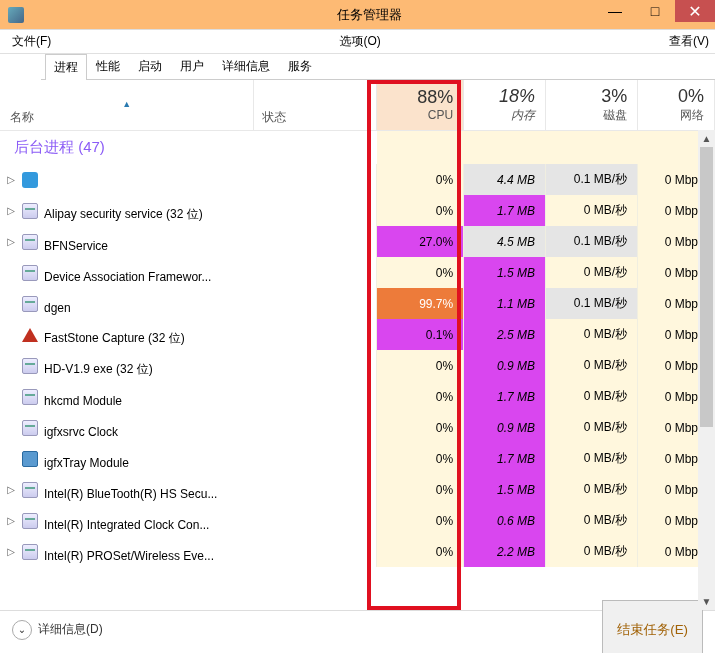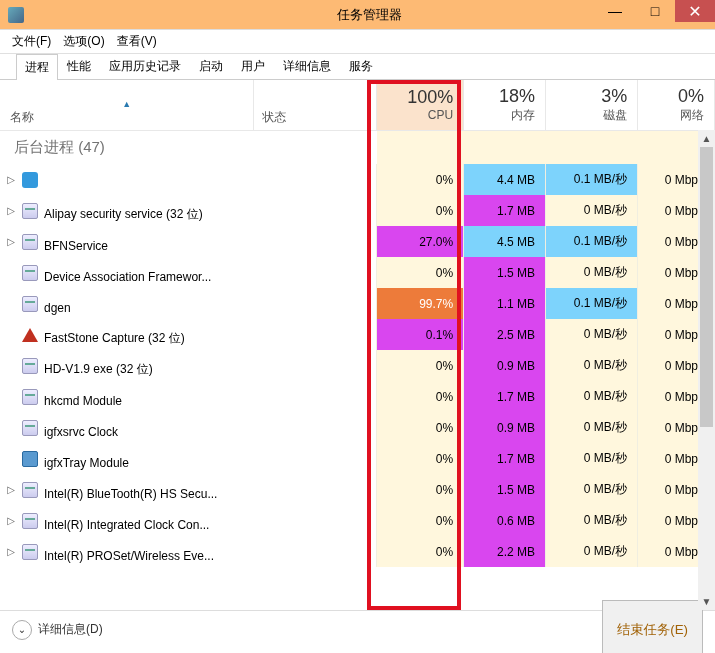--- a/index.html
+++ b/index.html
@@ -3,55 +3,55 @@
 <meta charset="utf-8">
 <style>
 * { box-sizing: border-box; margin: 0; padding: 0; }
 body { font-family: "Microsoft YaHei", "Segoe UI", sans-serif; font-size: 12px; background: #fff; width: 715px; height: 653px; overflow: hidden; }
 .titlebar { height: 30px; background: #fdba74; display: flex; align-items: center; border-bottom: 1px solid #ddd; position: relative; }
 .titlebar-icon { width: 16px; height: 16px; margin-left: 8px; background: linear-gradient(135deg,#6ab,#468); border-radius: 2px; }
 .titlebar-title { flex: 1; text-align: center; font-size: 13px; }
 .winbtns { display: flex; position: absolute; right: 0; top: 0; }
 .winbtn { width: 40px; height: 22px; display: flex; align-items: center; justify-content: center; font-size: 14px; }
 .winbtn.close { background: #c75050; color: #fff; font-size: 16px; }
-.menubar { height: 24px; display: flex; align-items: center; padding-left: 6px; border-bottom: 1px solid #e0e0e0; }
+.menubar { height: 24px; display: flex; align-items: center; padding-left: 6px; border-bottom: 1px solid #e0e0e0; justify-content: space-between; }
 .menu-item { padding: 3px 6px; font-size: 12px; }
-.tabbar { display: flex; border-bottom: 1px solid #ccc; padding-left: 16px; height: 26px; align-items: flex-end; }
+.tabbar { display: flex; border-bottom: 1px solid #ccc; padding-left: 4px; height: 26px; align-items: flex-end; margin-left: 41px; }
 .tab { padding: 4px 8px; font-size: 12px; border: 1px solid transparent; border-bottom: none; }
 .tab.active { background: #fff; border-color: #ccc; position: relative; top: 1px; }
 .content { position: relative; height: 530px; overflow: hidden; }
 .table { width: 100%; border-collapse: collapse; }
 .hdr-row td { height: 50px; border-right: 1px solid #e8e8e8; border-bottom: 1px solid #e8e8e8; vertical-align: middle; }
 .hdr-name { width: 248px; padding: 0 10px 4px 10px; vertical-align: bottom !important; color: #555; }
 .hdr-status { width: 120px; padding: 0 0 4px 8px; vertical-align: bottom !important; color: #555; }
 .hdr-metric { text-align: right; padding: 4px 10px; }
 .hdr-pct { font-size: 18px; color: #333; }
 .hdr-lbl { font-size: 12px; color: #555; }
 .hdr-cpu { background: #fbe3cc; }
 .sort-ind { text-align: center; color: #2a7ab0; font-size: 9px; }
 .group-row td { height: 34px; }
-.group-cell { padding-left: 14px; color: #737373; font-size: 15px; margin-left: 11px; }
+.group-cell { padding-left: 14px; color: #8b5cf6; font-size: 15px; margin-left: 11px; }
 .row td { height: 31px; border-right: 1px solid #f0eee0; }
 .name-cell { display: flex; align-items: center; padding-left: 6px; gap: 6px; }
 .expander { width: 10px; color: #666; font-size: 10px; text-align: center; }
 .picon { width: 16px; height: 16px; flex-shrink: 0; }
 .icon-default { background: linear-gradient(#eef,#cce); border: 1px solid #99b; border-radius: 2px; position: relative; }
 .icon-default::after { content:""; position:absolute; left:2px; top:4px; width:10px; height:2px; background:#6a9; }
 .icon-gear { background: #3399dd; border-radius: 3px; }
 .icon-fs { width: 0; height: 0; border-left: 8px solid transparent; border-right: 8px solid transparent; border-bottom: 14px solid #c03020; }
 .icon-igfx { background: #5a9ad0; border: 1px solid #2a6aa0; border-radius: 2px; }
 .pname { white-space: nowrap; overflow: hidden; text-overflow: ellipsis; margin-top: 8px; }
 .val { text-align: right; padding-right: 10px; }
 .col-cpu { width: 85px; }
-.col-mem { width: 80px; }
+.col-mem { width: 80px; font-style: italic; }
 .col-disk { width: 90px; }
 .col-net { width: 75px; }
 .heat-0 { background: #fff7dd; }
 .heat-1 { background: #d946ef; }
-.heat-2 { background: #7dd3fc; }
+.heat-2 { background: #e5e5e5; }
 .heat-hot { background: #ed7b3a; color: #fff; }
 .cpu-col-highlight { position: absolute; border: 4px solid #e01020; top: 0; left: 367px; width: 94px; height: 530px; pointer-events: none; }
 .scrollbar { position: absolute; right: 0; top: 50px; width: 17px; height: 480px; background: #f0f0f0; }
 .sb-arrow { height: 17px; display: flex; align-items: center; justify-content: center; color: #555; font-size: 10px; }
 .sb-thumb { position: absolute; left: 2px; top: 17px; width: 13px; height: 280px; background: #c8c8c8; }
 .footer { height: 38px; border-top: 1px solid #ddd; display: flex; align-items: center; padding: 0 12px; justify-content: space-between; }
 .details-toggle { display: flex; align-items: center; gap: 6px; color: #333; }
 .circle-btn { width: 20px; height: 20px; border: 1px solid #aaa; border-radius: 50%; display: flex; align-items: center; justify-content: center; font-size: 10px; }
 .end-btn { padding: 20px 14px; border: 1px solid #bbb; background: #f0f0f0; color: #a16207; }
 </style>
@@ -70,38 +70,37 @@
 
 <div class="menubar">
   <div class="menu-item">文件(F)</div>
   <div class="menu-item">选项(O)</div>
   <div class="menu-item">查看(V)</div>
 </div>
 
 <div class="tabbar">
   <div class="tab active">进程</div>
   <div class="tab">性能</div>
-  <div class="tab">应用历史记录</div>
   <div class="tab">启动</div>
   <div class="tab">用户</div>
   <div class="tab">详细信息</div>
   <div class="tab">服务</div>
 </div>
 
 <div class="content">
   <table class="table">
     <tbody>
         <tr class="hdr-row">
       <td class="hdr-name">
         <div class="sort-ind">▲</div>
         <span>名称</span>
       </td>
       <td class="hdr-status">状态</td>
       <td class="hdr-metric hdr-cpu col-cpu">
-        <div class="hdr-pct">100%</div>
+        <div class="hdr-pct">88%</div>
         <div class="hdr-lbl">CPU</div>
       </td>
       <td class="hdr-metric col-mem">
         <div class="hdr-pct">18%</div>
         <div class="hdr-lbl">内存</div>
       </td>
       <td class="hdr-metric col-disk">
         <div class="hdr-pct">3%</div>
         <div class="hdr-lbl">磁盘</div>
       </td>

